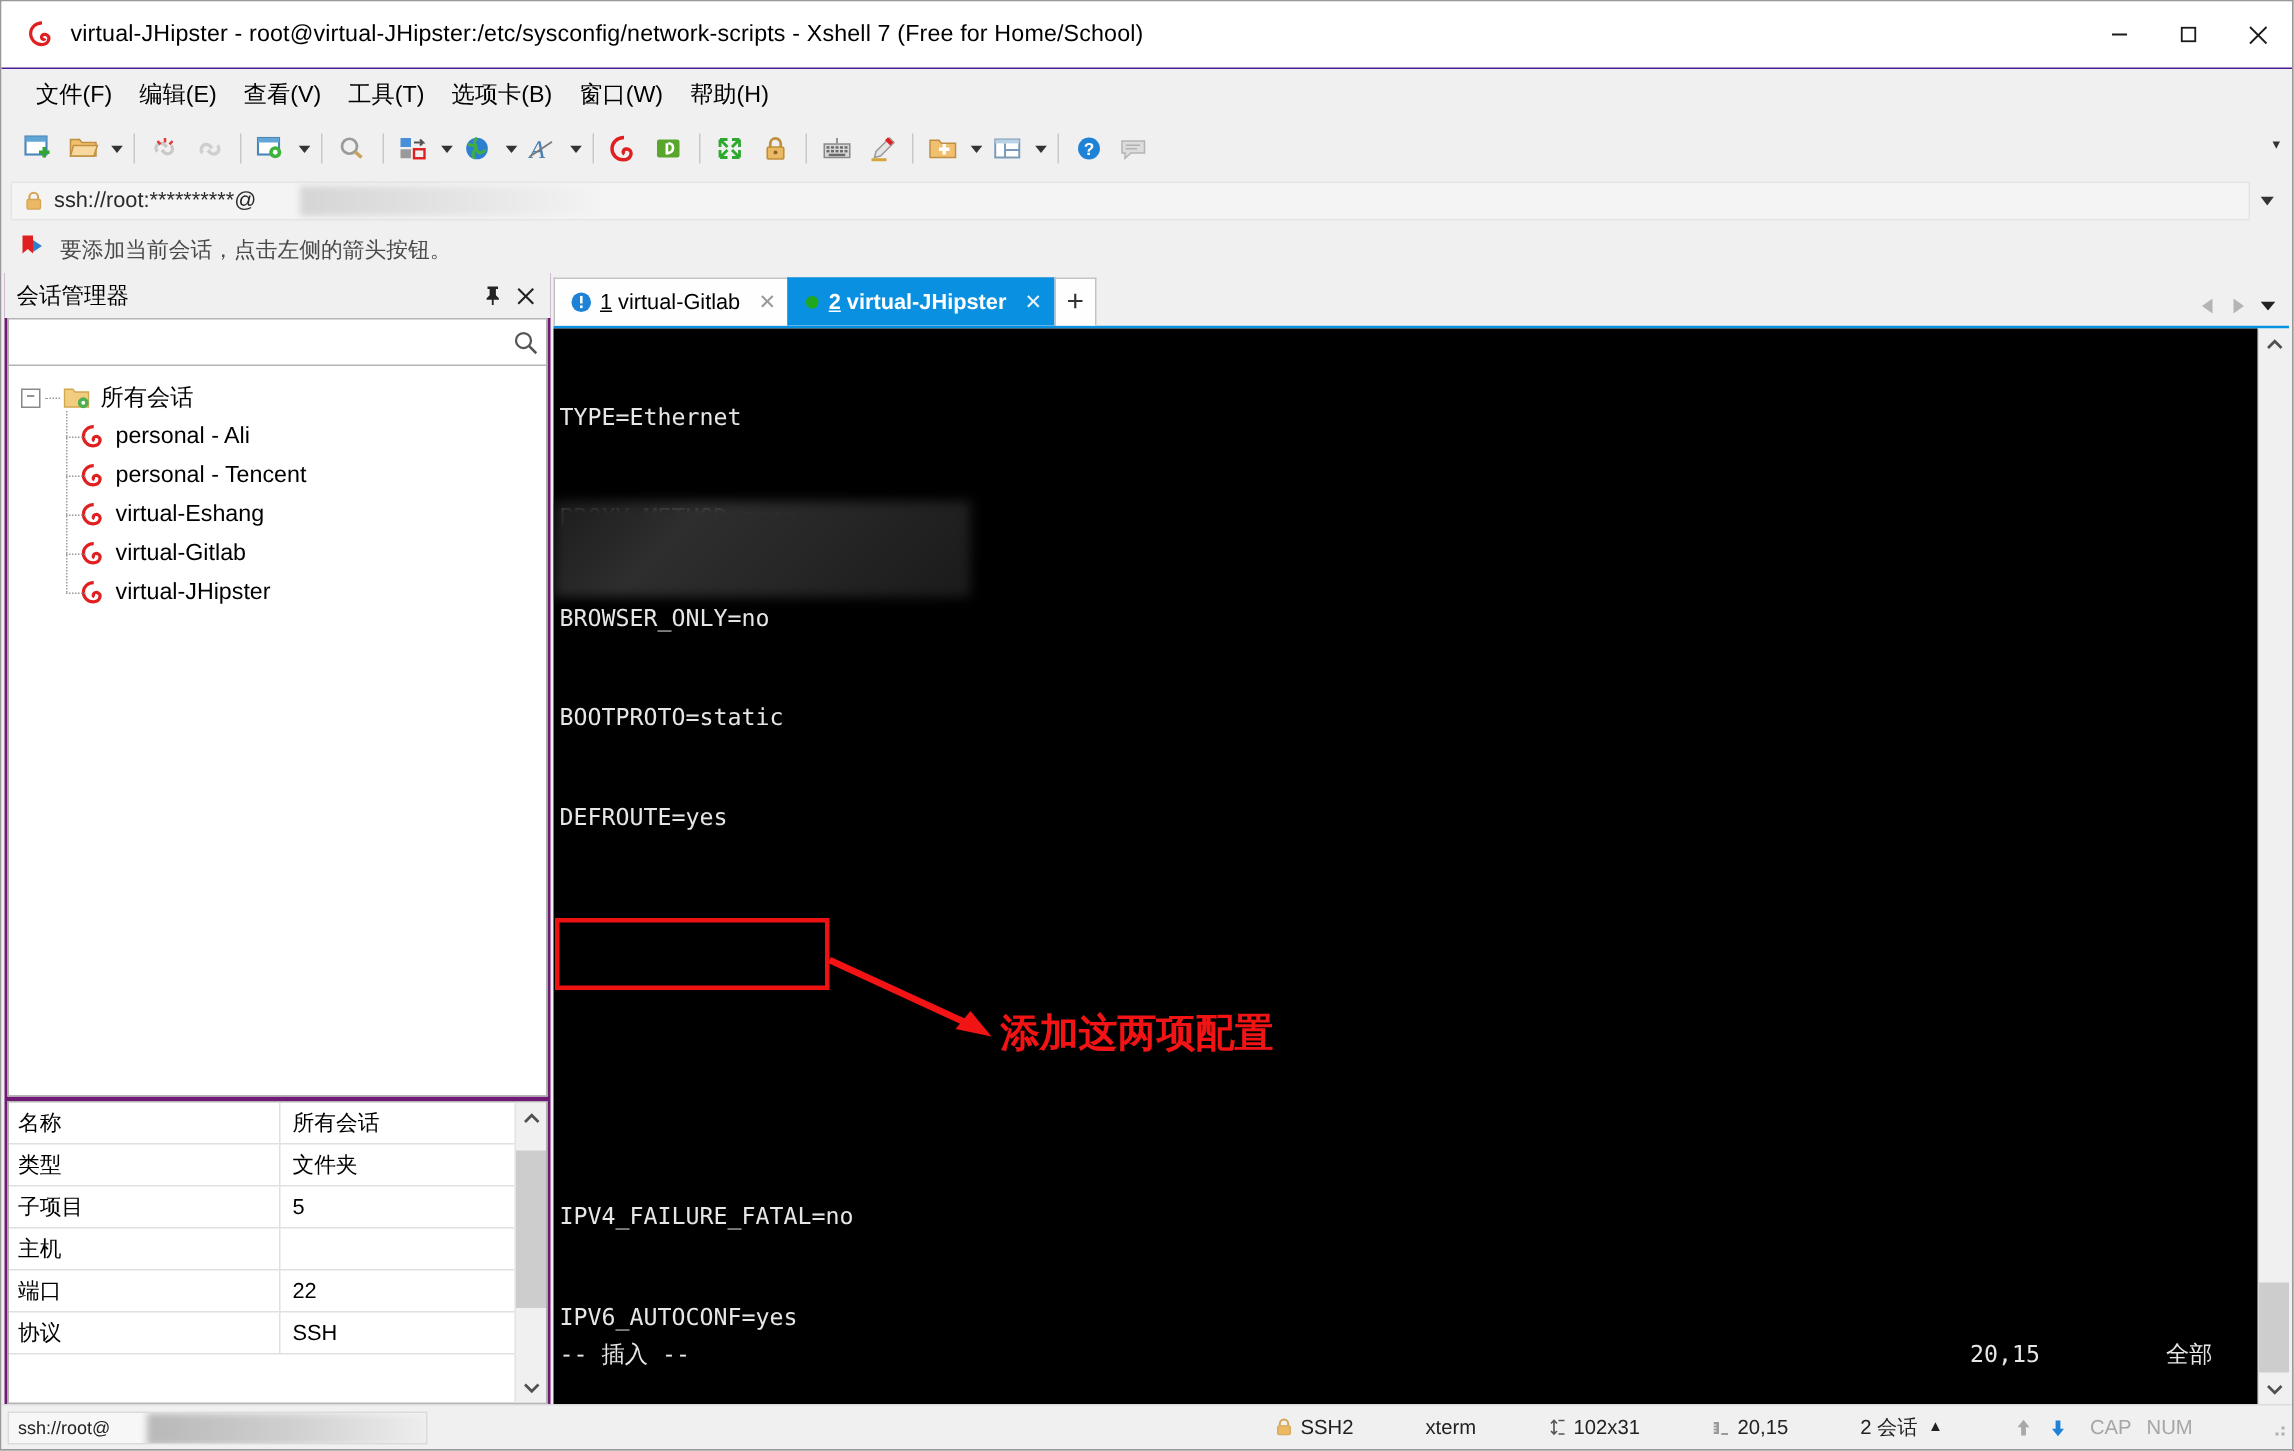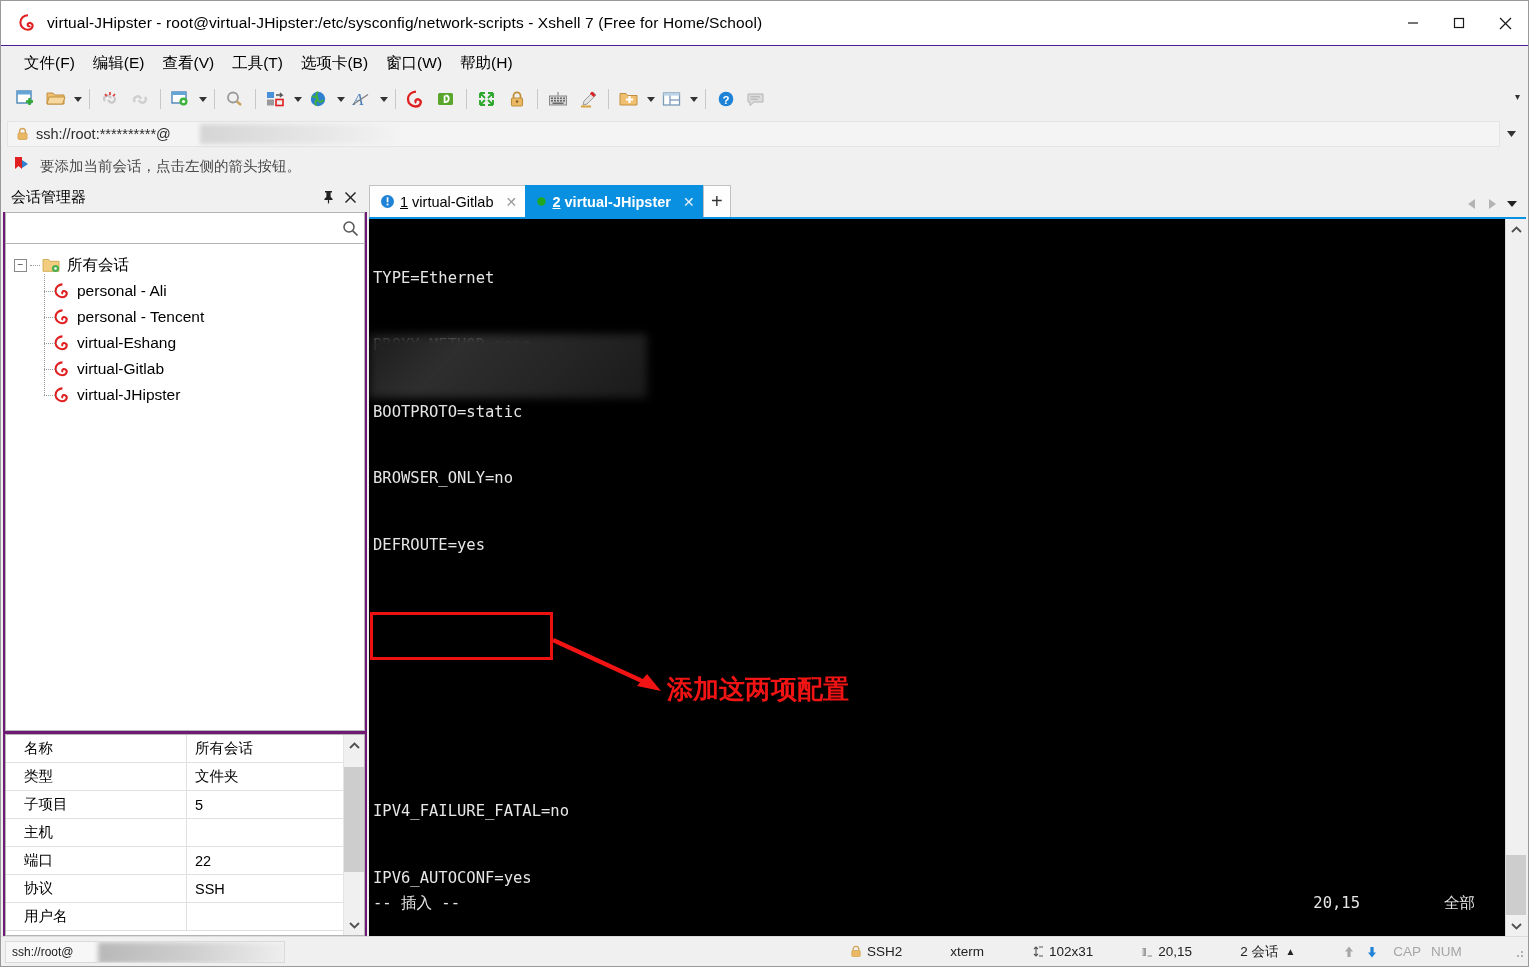--- a/index.html
+++ b/index.html
@@ -175,21 +175,21 @@
     border: 1px solid #b4b4b4; background: #fff;
     display:flex; overflow:hidden;
   }
   .proptable .cols { flex:1; display:flex; flex-direction: column; }
   .prow {
     height: 28px; display:flex; align-items:stretch;
     border-bottom: 1px solid #e0e0e0;
   }
   .pkey {
     width: 181px; flex: 0 0 181px; font-size: 14.5px; color:#000;
-    display:flex; align-items:center; padding-left: 18px;
+    display:flex; align-items:center; padding-left: 6px;
     border-right: 1px solid #e0e0e0;
   }
   .pval { flex:1; font-size: 14.5px; color:#000;
           display:flex; align-items:center; padding-left: 8px; }
   .prop-scroll {
     width: 21px; flex:0 0 21px; background: #f0f0f0;
     display:flex; flex-direction:column; border-left: 1px solid #e4e4e4;
   }
   .ps-arrow { height: 21px; display:flex; align-items:center; justify-content:center;
               cursor:default; color:#505050; }
@@ -676,24 +676,20 @@
             <div class="pval"></div>
           </div>
           <div class="prow">
             <div class="pkey">端口</div>
             <div class="pval">22</div>
           </div>
           <div class="prow">
             <div class="pkey">协议</div>
             <div class="pval">SSH</div>
           </div>
-          <div class="prow">
-            <div class="pkey">用户名</div>
-            <div class="pval"></div>
-          </div>
         </div>
         <div class="prop-scroll">
           <div class="ps-arrow">
             <svg width="11" height="8">
                 <polyline points="1,6 5.5,1.5 10,6" fill="none" stroke="#505050" stroke-width="1.8"></polyline>
               </svg>
           </div>
           <div class="ps-track">
             <div class="ps-thumb"></div>
           </div>
@@ -747,22 +743,22 @@
                 <polygon points="0,0 10,0 5,6" fill="#222"></polygon>
               </svg>
           </div>
         </div>
       </div>
 
       <div class="termwrap">
         <div class="terminal">
           <div class="term-line">TYPE=Ethernet</div>
           <div class="term-line">PROXY_METHOD=none</div>
+          <div class="term-line">BROWSER_ONLY=no</div>
           <div class="term-line">BOOTPROTO=static</div>
-          <div class="term-line">BROWSER_ONLY=no</div>
           <div class="term-line">DEFROUTE=yes</div>
           <div class="term-line"></div>
           <div class="term-line"></div>
           <div class="term-line"></div>
           <div class="term-line">IPV4_FAILURE_FATAL=no</div>
           <div class="term-line">IPV6_AUTOCONF=yes</div>
           
           
           
           

